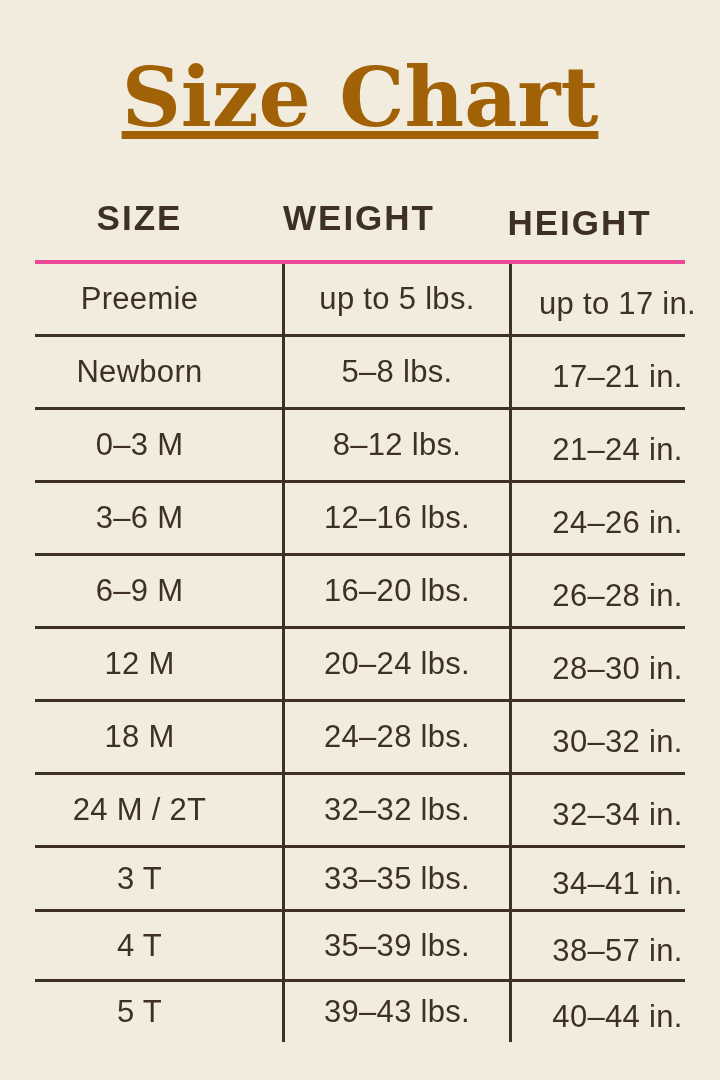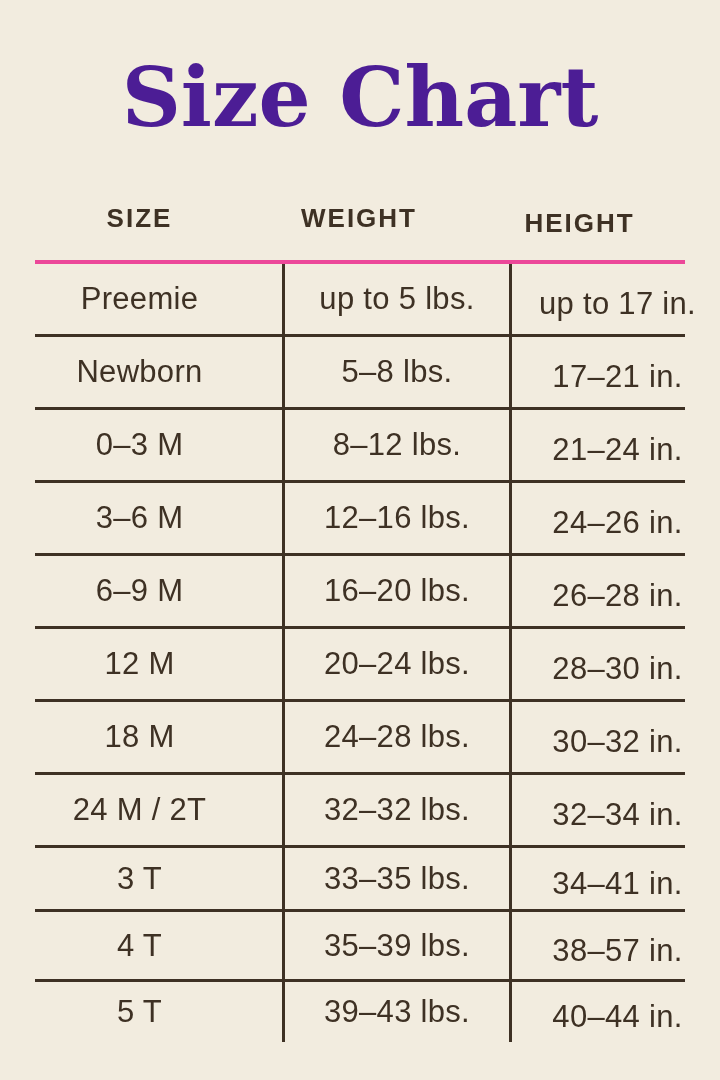--- a/index.html
+++ b/index.html
@@ -14,38 +14,39 @@
     position: relative;
     overflow: hidden;
   }
   .title {
     font-family: "DejaVu Serif", serif;
     font-weight: 700;
     font-size: 82px;
     line-height: 1;
     text-align: center;
     margin: 56px 0 0 0;
-    color: #4c1d95;
+    color: #a16207;
     letter-spacing: 0px;
+    text-decoration: underline;
   }
   .size-table {
     position: absolute;
     left: 35px;
     top: 176px;
     width: 650px;
     color: #3e3124;
   }
   .hrow {
     display: flex;
     height: 84px;
     align-items: center;
   }
   .hcell {
     font-weight: 700;
-    font-size: 26px;
+    font-size: 35px;
     letter-spacing: 2px;
     text-align: center;
   }
   .c1 { width: 209px; flex: none; box-sizing: border-box; }
   .c2 { width: 230px; flex: none; box-sizing: border-box; }
   .c3 { width: 211px; flex: none; box-sizing: border-box; margin-top: 10px; }
   .tbody {
     border-top: 4px solid #ec4899;
   }
   .row {

